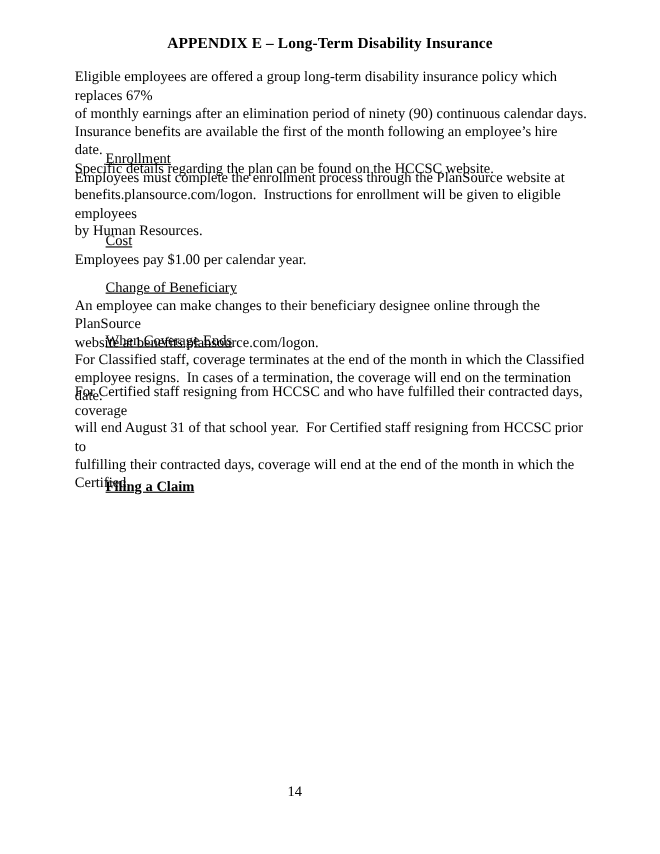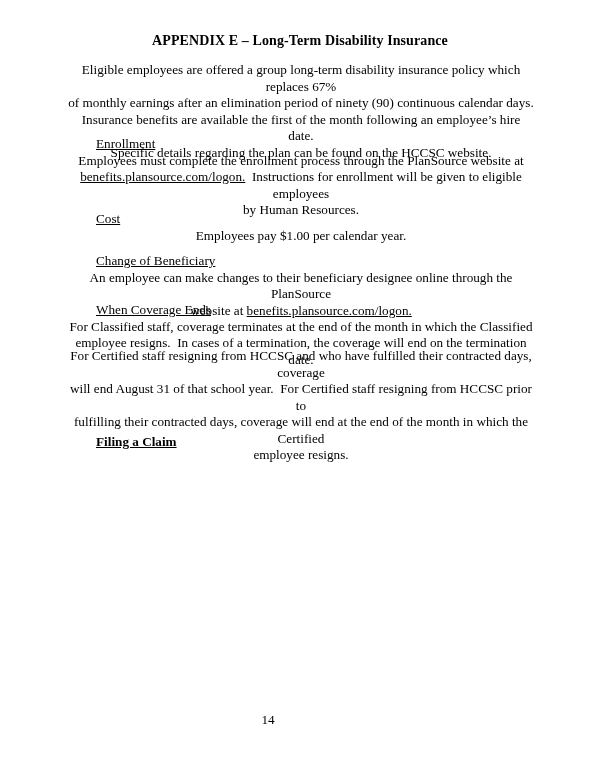--- a/index.html
+++ b/index.html
@@ -46,25 +46,24 @@
   .p-coverage { top: 302px; }
   .p-certified { top: 348px; }
   .p-claim { top: 434px; font-weight: bold; }
 
   .heading {
     text-decoration: underline;
     text-underline-offset: 1px;
     margin-left: 28px;
   }
   .link {
-    text-decoration: underline;
     text-underline-offset: 1px;
     margin-top: 40px;
   }
-  .line { white-space: pre-wrap; text-align: center; }
+  .line { white-space: pre-wrap; }
 
   .page-number {
     position: absolute;
     top: 712px;
     left: 0;
     width: 536px;
     text-align: center;
     font-size: 13.2px;
   }
 </style>
@@ -103,21 +102,20 @@
   <div class="body-block p-coverage">
     <div class="heading">When Coverage Ends</div>
     <div class="line">For Classified staff, coverage terminates at the end of the month in which the Classified</div>
     <div class="line">employee resigns.  In cases of a termination, the coverage will end on the termination date.</div>
   </div>
 
   <div class="body-block p-certified">
     <div class="line">For Certified staff resigning from HCCSC and who have fulfilled their contracted days, coverage</div>
     <div class="line">will end August 31 of that school year.  For Certified staff resigning from HCCSC prior to</div>
     <div class="line">fulfilling their contracted days, coverage will end at the end of the month in which the Certified</div>
-    <div class="line">employee resigns.</div>
   </div>
 
   <div class="body-block p-claim">
     <div class="heading">Filing a Claim</div>
   </div>
 
   <div class="page-number">14</div>
 
 </div>
 

